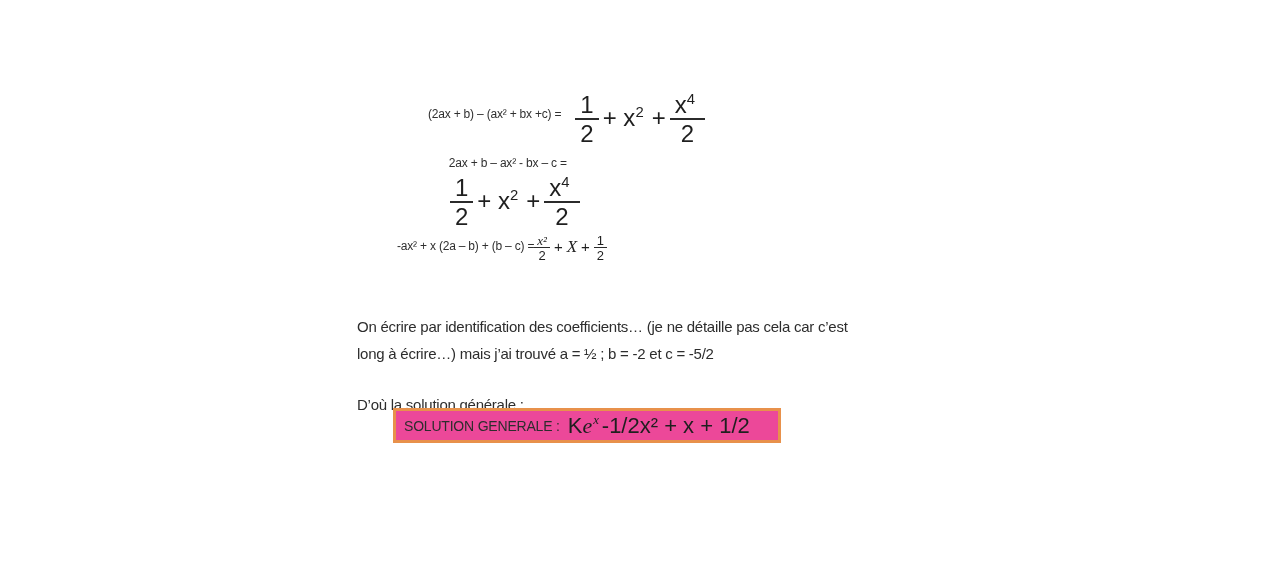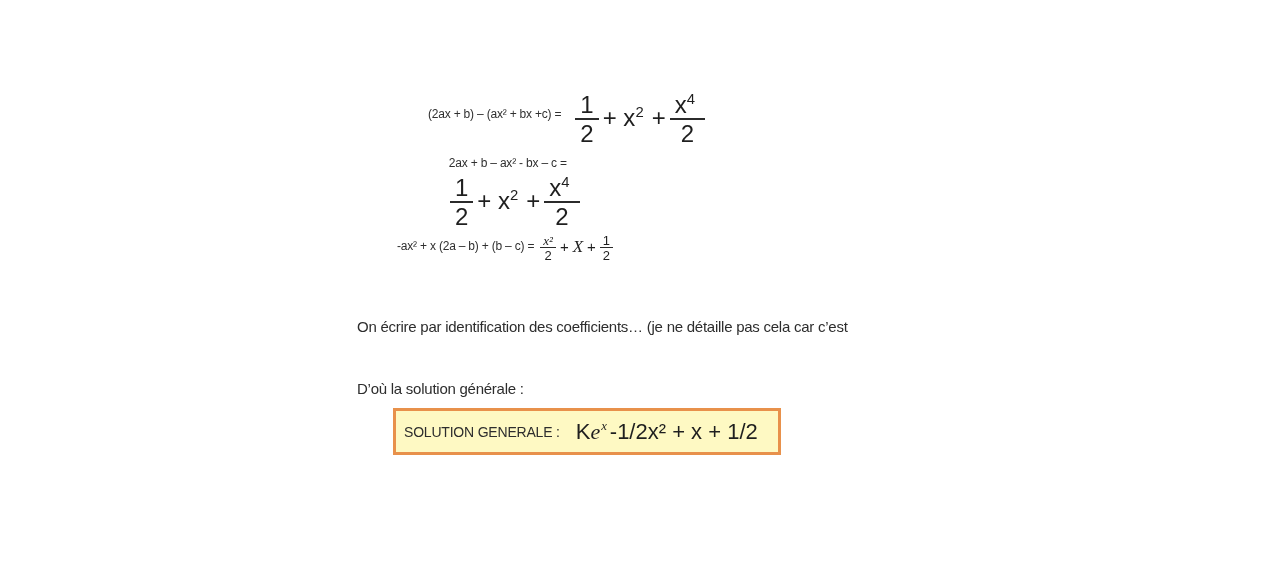--- a/index.html
+++ b/index.html
@@ -31,21 +31,20 @@
   }
   .bigmath {
     font-size: 24px;
     color: #1f1f1f;
     margin-left: 14px;
     white-space: nowrap;
   }
   .smallmath {
     font-size: 15px;
     color: #1f1f1f;
-    margin-left: 6px;
     white-space: nowrap;
   }
   .frac {
     display: inline-block;
     vertical-align: middle;
     text-align: center;
     line-height: 1.05;
   }
   .frac .num {
     display: block;
@@ -70,47 +69,47 @@
     left: 357px;
     top: 313px;
     font-size: 15px;
     line-height: 27px;
     letter-spacing: -0.25px;
     color: #2d2d2d;
   }
   .conclusion {
     position: absolute;
     left: 357px;
-    top: 380px;
+    top: 396px;
     font-size: 15px;
     letter-spacing: -0.25px;
     color: #2d2d2d;
   }
   .solution-box {
     position: absolute;
     left: 393px;
     top: 408px;
     width: 366px;
     height: 29px;
     border: 3px solid #e8914b;
-    background: #fef9c3;
+    background: #ec4899;
     display: flex;
     align-items: center;
-    padding: 6px 8px;
+    padding: 0 8px;
     white-space: nowrap;
   }
   .sol-label {
     font-size: 14px;
     letter-spacing: -0.2px;
     color: #2d2d2d;
   }
   .sol-math {
     font-size: 22px;
     color: #1f1f1f;
-    margin-left: 16px;
+    margin-left: 8px;
   }
   .sol-math sup { font-size: 0.58em; margin-left: 1px; margin-right: 3px; }
 </style>
 </head>
 <body>
 
 <div id="page">
 
   <div class="eq" style="left:428px; top:92px;">
     <span class="eq-label">(2ax + b) – (ax² + bx +c) =</span>
@@ -122,20 +121,21 @@
     <span class="bigmath"><span class="frac"><span class="num">1</span><span class="den">2</span></span><span class="mop"><span>+ x</span><sup>2</sup></span><span class="mop">+</span><span class="frac wide-bar"><span class="num"><span>x</span><sup>4</sup></span><span class="den">2</span></span></span>
   </div>
 
   <div class="eq" style="left:397px; top:234px;">
     <span class="eq-label" style="top:-2px;">-ax² + x (2a – b) + (b – c) =</span>
     <span class="smallmath"><span class="frac"><span class="num mi">x²</span><span class="den">2</span></span><span class="mop">+</span><span class="mi" style="font-size:17px;">X</span><span class="mop">+</span><span class="frac"><span class="num">1</span><span class="den">2</span></span></span>
   </div>
 
   <div class="para">
     <div>On écrire par identification des coefficients… (je ne détaille pas cela car c’est</div>
+    <div>long à écrire…) mais j’ai trouvé a = ½ ; b = -2 et c = -5/2</div>
   </div>
 
   <div class="conclusion">D’où la solution générale :</div>
 
   <div class="solution-box">
     <span class="sol-label">SOLUTION GENERALE :</span>
     <span class="sol-math"><span>K</span><span class="mi">e</span><sup class="mi">x</sup><span>-1/2x² + x + 1/2</span></span>
   </div>
 
 </div>

